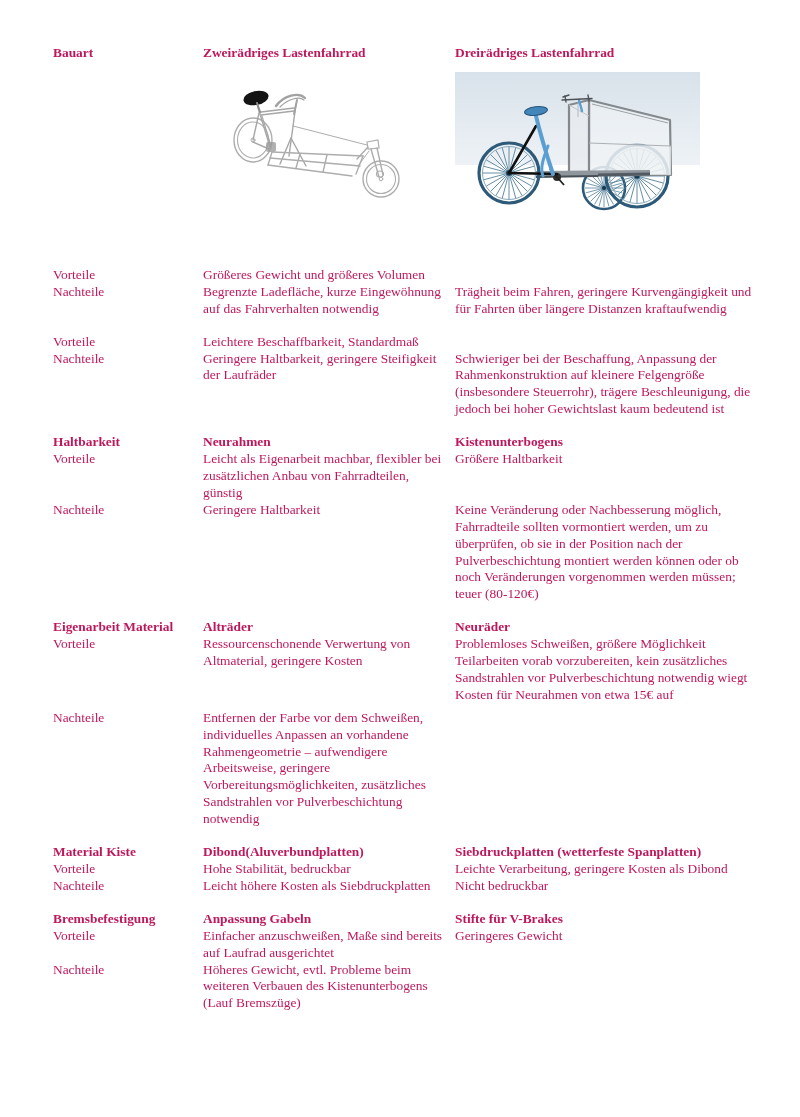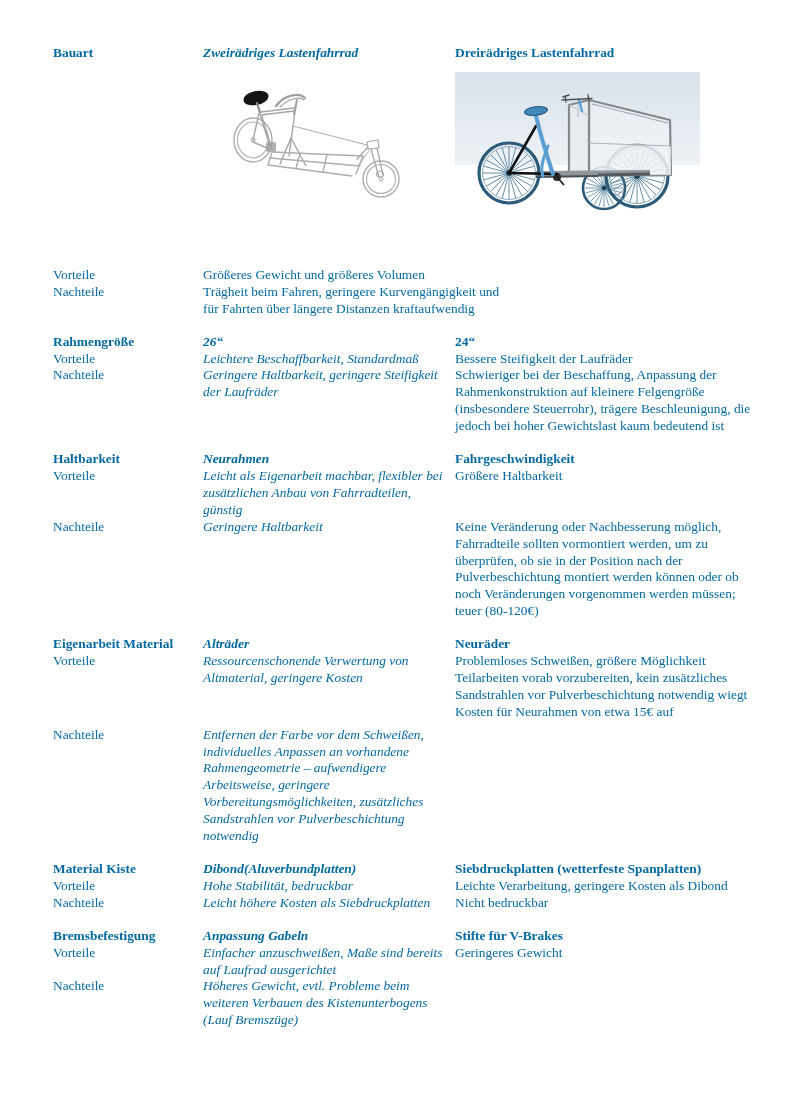--- a/index.html
+++ b/index.html
@@ -1,28 +1,28 @@
 <!DOCTYPE html>
 <html lang="de"><head>
 <meta charset="utf-8">
 <style>
   html,body{margin:0;padding:0;background:#ffffff;}
   .page{
     position:relative;
     width:800px;height:1117px;
     background:#ffffff;
     font-family:"Liberation Serif","DejaVu Serif",serif;
-    font-size:13.4px;line-height:16.9px;color:#0369a1;
+    font-size:13.4px;line-height:16.9px;color:#be185d;
     overflow:hidden;
   }
   .content{position:absolute;left:53px;top:45px;width:707px;}
   .sec{margin-bottom:16px;}
   .row{display:flex;align-items:flex-start;}
   .c1{width:150px;flex:none;}
-  .c2{width:252px;flex:none;padding-right:10px;box-sizing:border-box;font-style:italic;}
+  .c2{width:252px;flex:none;padding-right:10px;box-sizing:border-box;}
   .c3{width:305px;flex:none;}
   .b{font-weight:bold;}
   .imgrow{margin-bottom:28px;}
   .imgrow .c2 svg{display:block;margin-left:23px;margin-top:4px;}
   .imgrow .c3 svg{display:block;margin-left:0;}
   .mt6{margin-top:6px;}
 </style>
 </head>
 <body>
 
@@ -188,47 +188,42 @@
           </svg>
         </div>
       </div>
 
       <div class="row">
         <div class="c1">Vorteile</div>
         <div class="c3">Größeres Gewicht und größeres Volumen</div>
       </div>
       <div class="row">
         <div class="c1">Nachteile</div>
+        <div class="c2">Begrenzte Ladefläche, kurze Eingewöhnung auf das Fahrverhalten notwendig</div>
         <div class="c3">Trägheit beim Fahren, geringere Kurvengängigkeit und für Fahrten über längere Distanzen kraftaufwendig</div>
       </div>
     </div>
 
     <div class="sec">
       <div class="row">
-        <div class="c1 b">Rahmengröße</div>
-        <div class="c2 b">26“</div>
-        <div class="c3 b">24“</div>
-      </div>
-      <div class="row">
         <div class="c1">Vorteile</div>
         <div class="c2">Leichtere Beschaffbarkeit, Standardmaß</div>
-        <div class="c3">Bessere Steifigkeit der Laufräder</div>
       </div>
       <div class="row">
         <div class="c1">Nachteile</div>
         <div class="c2">Geringere Haltbarkeit, geringere Steifigkeit der Laufräder</div>
         <div class="c3">Schwieriger bei der Beschaffung, Anpassung der Rahmenkonstruktion auf kleinere Felgengröße (insbesondere Steuerrohr), trägere Beschleunigung, die jedoch bei hoher Gewichtslast kaum bedeutend ist</div>
       </div>
     </div>
 
     <div class="sec">
       <div class="row">
         <div class="c1 b">Haltbarkeit</div>
         <div class="c2 b">Neurahmen</div>
-        <div class="c3 b">Fahrgeschwindigkeit</div>
+        <div class="c3 b">Kistenunterbogens</div>
       </div>
       <div class="row">
         <div class="c1">Vorteile</div>
         <div class="c2">Leicht als Eigenarbeit machbar, flexibler bei zusätzlichen Anbau von Fahrradteilen, günstig</div>
         <div class="c3">Größere Haltbarkeit</div>
       </div>
       <div class="row">
         <div class="c1">Nachteile</div>
         <div class="c2">Geringere Haltbarkeit</div>
         <div class="c3">Keine Veränderung oder Nachbesserung möglich, Fahrradteile sollten vormontiert werden, um zu überprüfen, ob sie in der Position nach der Pulverbeschichtung montiert werden können oder ob noch Veränderungen vorgenommen werden müssen; teuer (80-120€)</div>

